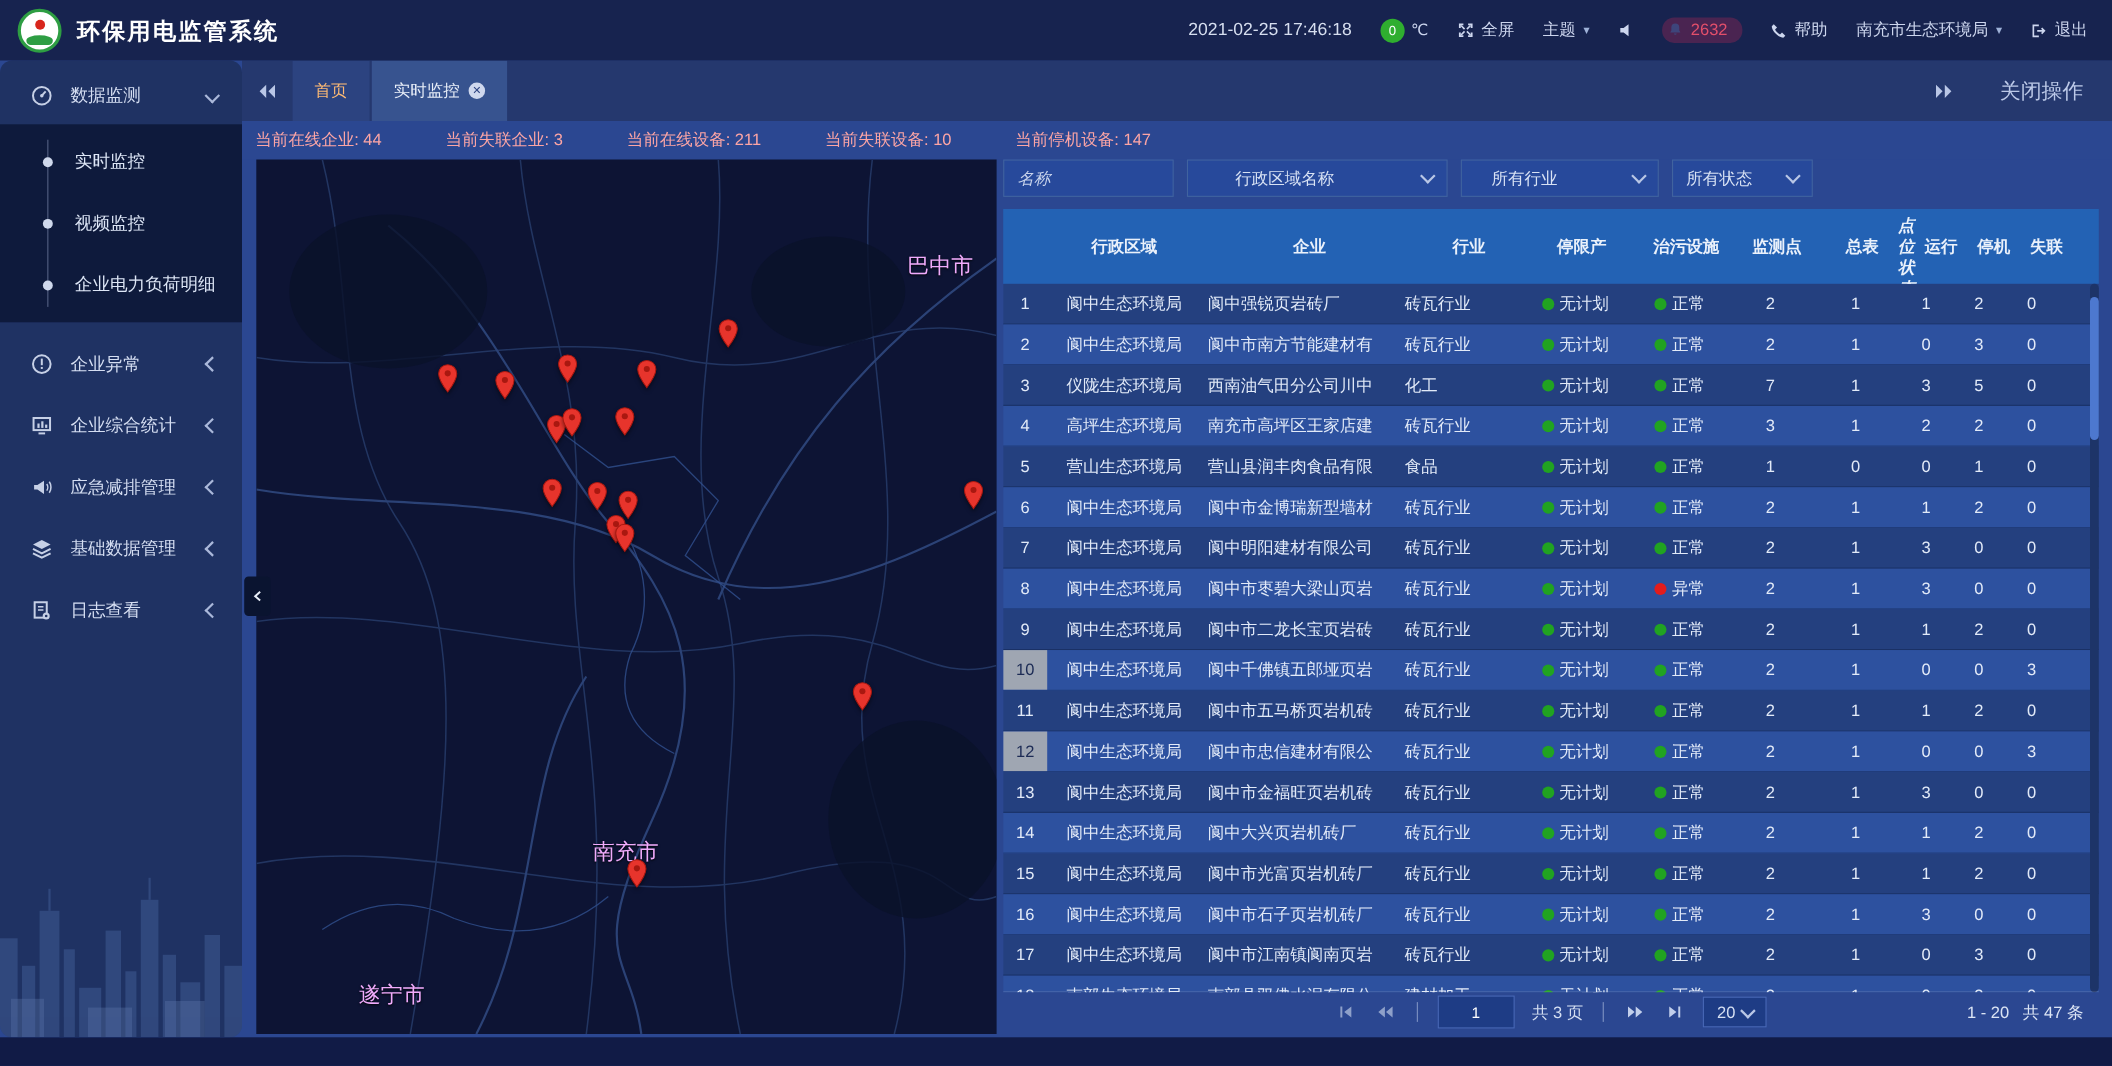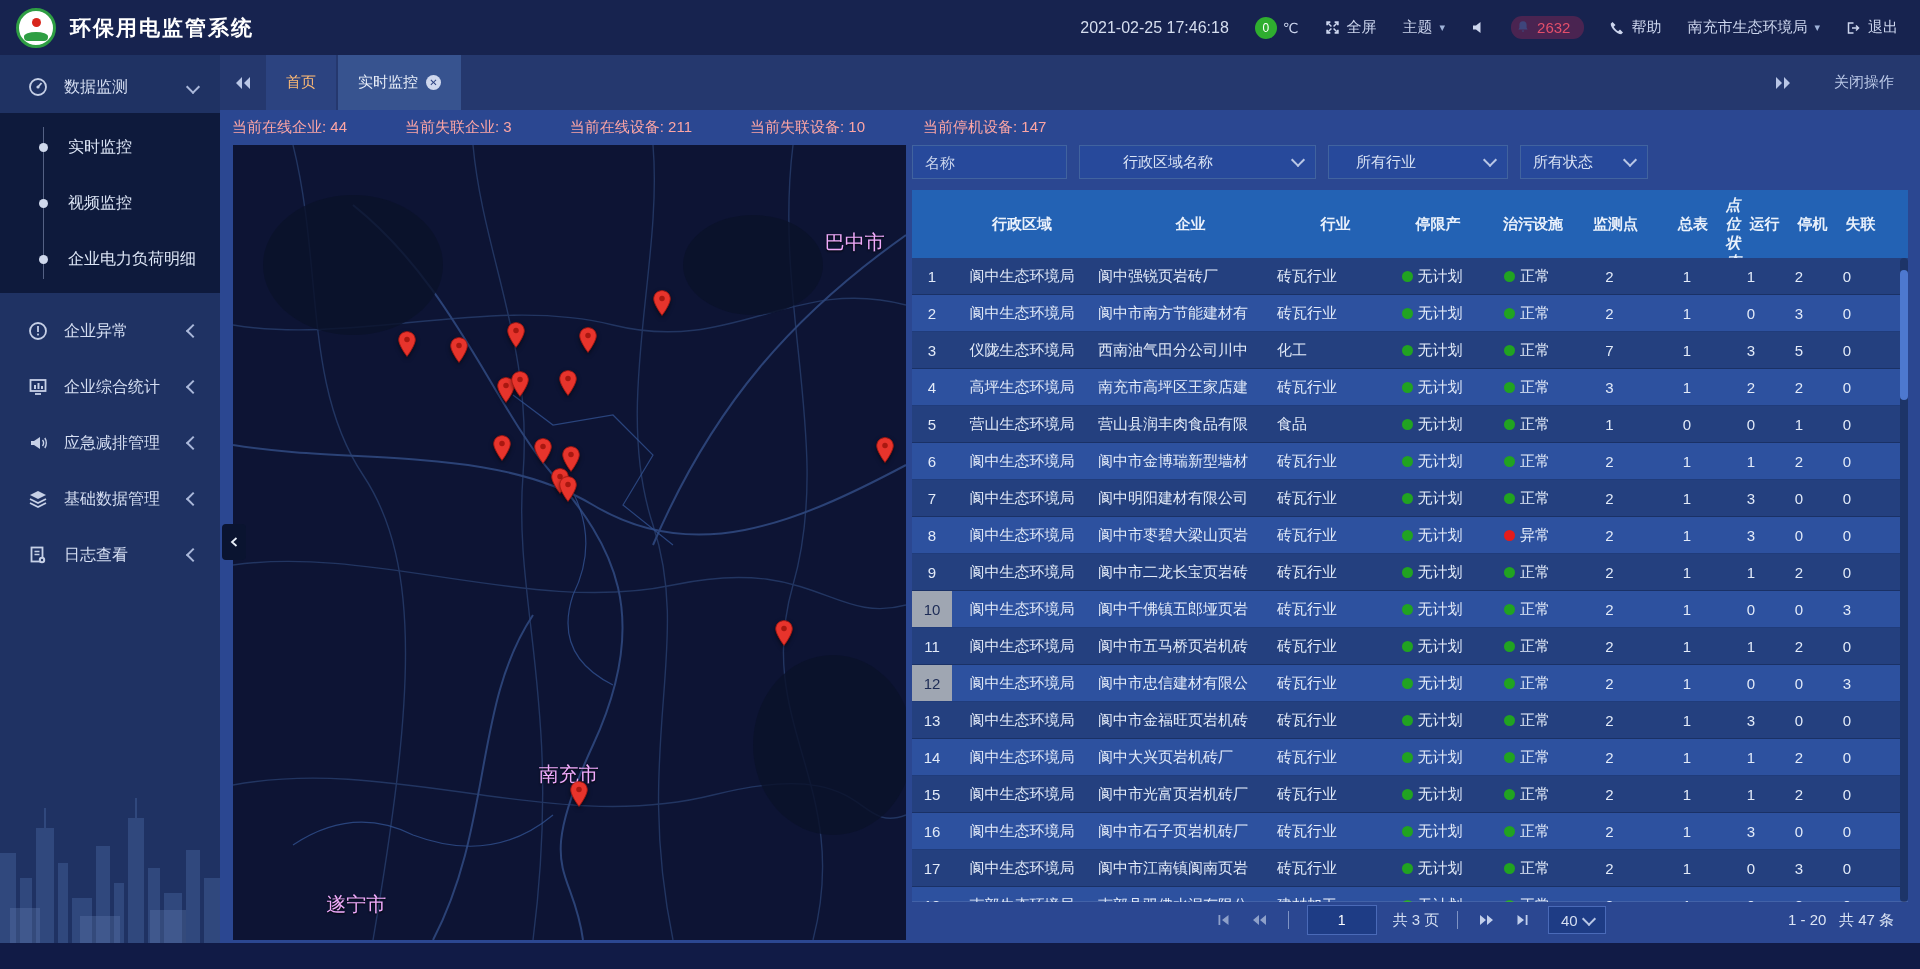--- a/index.html
+++ b/index.html
@@ -16,59 +16,59 @@
   .datetime{font-size:16px;color:#d6deef;}
   .temp{display:flex;align-items:center;gap:6px;}
   .temp-circle{width:22px;height:22px;border-radius:50%;background:#2fae2f;color:#fff;font-size:12px;display:flex;align-items:center;justify-content:center;}
   .top-item{display:flex;align-items:center;gap:7px;font-size:15px;cursor:pointer;}
   .caret-down{font-size:11px;color:#9fb2d8;}
   .badge-pill{background:rgba(170,40,85,.35);border-radius:11px;padding:3px 14px 3px 26px;position:relative;}
   .badge-num{color:#e34f6b;font-size:15px;}
   .badge-bell{position:absolute;left:6px;top:4px;opacity:.8;}
 
   
-  .sidebar{position:absolute;left:0;top:55px;width:220px;bottom:26px;background:#1f3263;z-index:20;overflow:hidden;}
+  .sidebar{position:absolute;left:0;top:55px;width:220px;bottom:26px;background:#1f3263;z-index:20;overflow:hidden;border-radius:11px;}
   .menu{padding-top:6px;}
   .menu-item{height:52px;display:flex;align-items:center;padding:0 18px 0 28px;color:#d5def2;font-size:16px;cursor:pointer;}
   .menu-item.collapsed{height:56px;}
   .mi-icon{width:20px;height:20px;margin-right:16px;flex:0 0 auto;opacity:.92;}
   .mi-label{flex:1;}
   .mi-chev{width:8px;height:8px;border-right:2px solid #aab8da;border-bottom:2px solid #aab8da;transform:rotate(135deg);margin-right:4px;}
   .mi-chev.open{transform:rotate(45deg);}
   .submenu{background:#0e1a3c;position:relative;padding:6px 0;margin-bottom:10px;}
   .sub-line{position:absolute;left:43px;top:14px;bottom:14px;width:1px;background:rgba(170,185,220,.45);}
   .submenu-item{height:56px;display:flex;align-items:center;color:#dde6f6;font-size:16px;cursor:pointer;position:relative;}
   .sub-dot{width:9px;height:9px;border-radius:50%;background:#cfd8ec;margin:0 20px 0 39px;flex:0 0 auto;}
   .skyline{position:absolute;left:0;bottom:0;width:220px;height:185px;opacity:.5;pointer-events:none;}
 
   
   .tabbar{position:absolute;left:220px;top:55px;right:0;height:55px;background:#25386e;display:flex;align-items:stretch;z-index:10;}
   .tab-arrow{width:46px;display:flex;align-items:center;justify-content:center;cursor:pointer;}
   .tabs{display:flex;align-items:stretch;}
   .tab{padding:0 20px;display:flex;align-items:center;gap:8px;color:#fdba74;background:#2c4380;margin-right:2px;cursor:pointer;font-size:15px;}
   .tab.active{background:#37538f;color:#e9eff9;}
   .tab-close{width:15px;height:15px;border-radius:50%;background:#cfd8ee;color:#2d4380;font-size:10px;line-height:15px;text-align:center;font-weight:bold;}
-  .tab-right{margin-left:auto;display:flex;align-items:center;gap:28px;padding-right:26px;color:#bcc9e8;font-size:15px;}
+  .tab-right{margin-left:auto;display:flex;align-items:center;gap:28px;padding-right:26px;color:#bcc9e8;font-size:19px;}
 
   
   .statsbar{position:absolute;left:220px;top:110px;right:0;height:35px;display:flex;align-items:center;gap:58px;padding-left:12px;color:#fca5a5;font-size:15px;background:#2b4791;}
 
   
   .map{position:absolute;left:233px;top:145px;width:673px;height:795px;background:#0d1434;overflow:hidden;}
   .map-roads{position:absolute;left:0;top:0;}
   .city{position:absolute;transform:translate(-50%,-50%);color:#f0abfc;font-size:20px;text-shadow:0 1px 2px #000;white-space:nowrap;}
   .pin{position:absolute;width:22px;height:28px;transform:translate(-50%,-100%);filter:drop-shadow(0 2px 2px rgba(0,0,0,.5));}
   .collapse-btn{position:absolute;left:222px;top:524px;width:24px;height:36px;background:#0a1430;border-radius:4px;display:flex;align-items:center;justify-content:center;color:#e8eef8;cursor:pointer;z-index:25;font-size:13px;}
 
   
   .panel{position:absolute;left:912px;top:145px;width:996px;height:793px;}
   .filters{position:absolute;left:0;top:0;right:0;height:34px;display:flex;gap:12px;}
   .f-box{background:#27499b;border:1px solid #41639f;height:34px;box-sizing:border-box;display:flex;align-items:center;color:#d8e2f4;font-size:15px;}
   .f-input{width:155px;}
-  .f-input input{background:transparent;border:none;outline:none;color:#d8e2f4;font-size:15px;padding:0 12px;width:100%;font-family:inherit;}
+  .f-input input{background:transparent;border:none;outline:none;color:#d8e2f4;font-size:15px;padding:0 12px;width:100%;font-family:inherit;font-style:italic;}
   .f-input input::placeholder{color:#c9d4ec;opacity:1;}
   .f-select{justify-content:space-between;padding:0 12px;cursor:pointer;}
   .f-sel-1{width:237px;padding-left:43px;} .f-sel-2{width:180px;padding-left:27px;} .f-sel-3{width:128px;}
   .f-caret{width:8px;height:8px;border-right:2px solid #b9c7e6;border-bottom:2px solid #b9c7e6;transform:rotate(45deg);margin-top:-4px;}
 
   .thead{position:absolute;left:0;top:45px;right:0;height:68px;background:#2362b4;display:flex;color:#eaf1fb;font-weight:bold;font-size:15px;}
   .th{display:flex;align-items:center;justify-content:center;}
   .th-group{display:flex;flex-direction:row;justify-content:center;}
   .th-group-title{text-align:center;font-style:italic;padding-top:6px;}
   .th-group-cols{display:flex;flex:1;}
@@ -745,21 +745,21 @@
         <svg width="15" height="12" viewBox="0 0 15 12">
             <path d="M1 1l6 5-6 5zM8 1l6 5-6 5z" fill="#c2cfeb"></path>
           </svg>
       </span>
       <span class="pg-btn">
         <svg width="13" height="12" viewBox="0 0 13 12">
             <path d="M1.5 1 8 6l-6.5 5zM9.7 1h1.8v10H9.7z" fill="#c2cfeb"></path>
           </svg>
       </span>
       <span class="pg-select">
-        <span>40</span>
+        <span>20</span>
         <span class="f-caret" style="margin-top:-2px;"></span>
       </span>
       <span class="pg-total">
         <span>1 - 20</span>&nbsp;&nbsp;
         <span>共 47 条</span>
       </span>
     </div>
   </section>
 
   <div class="bottomstrip"></div>

